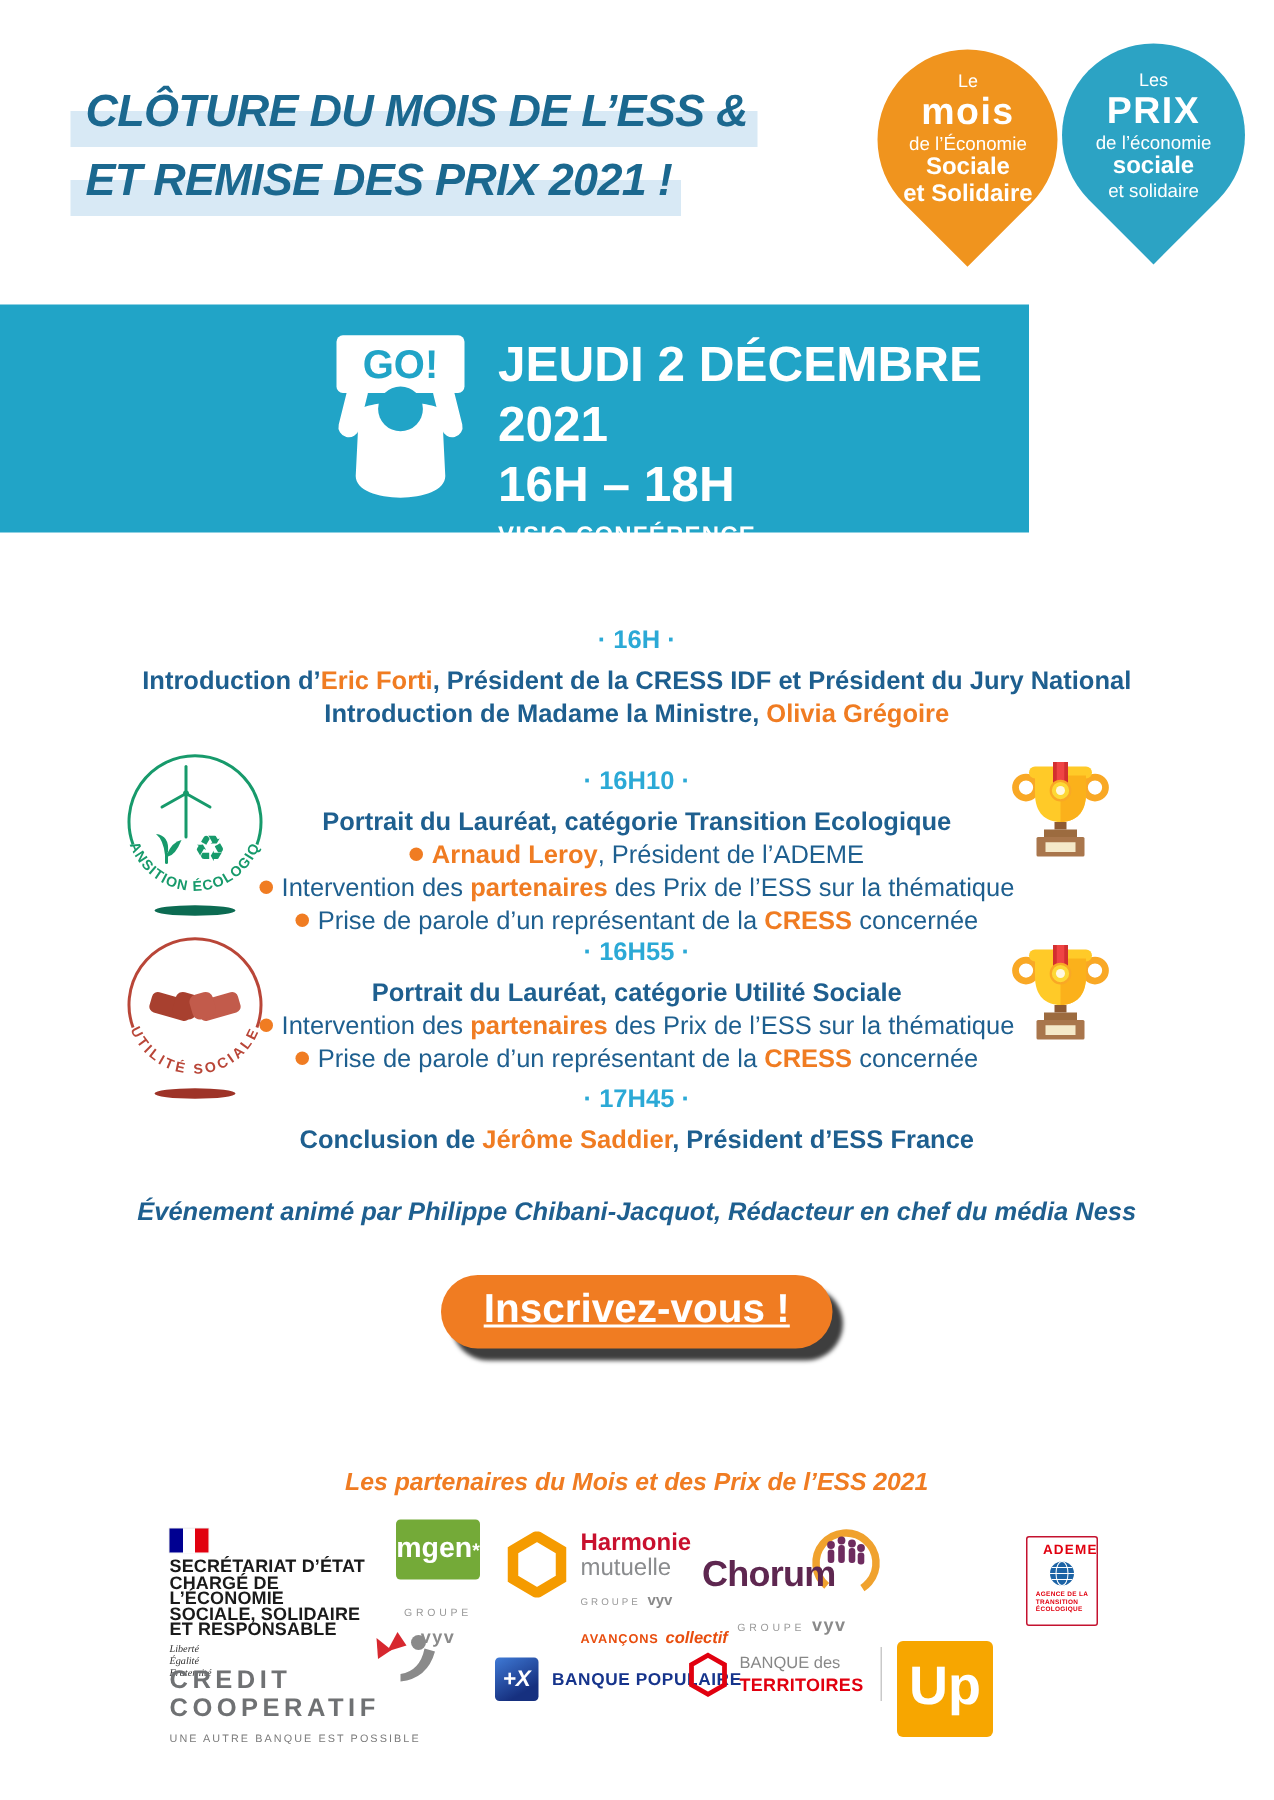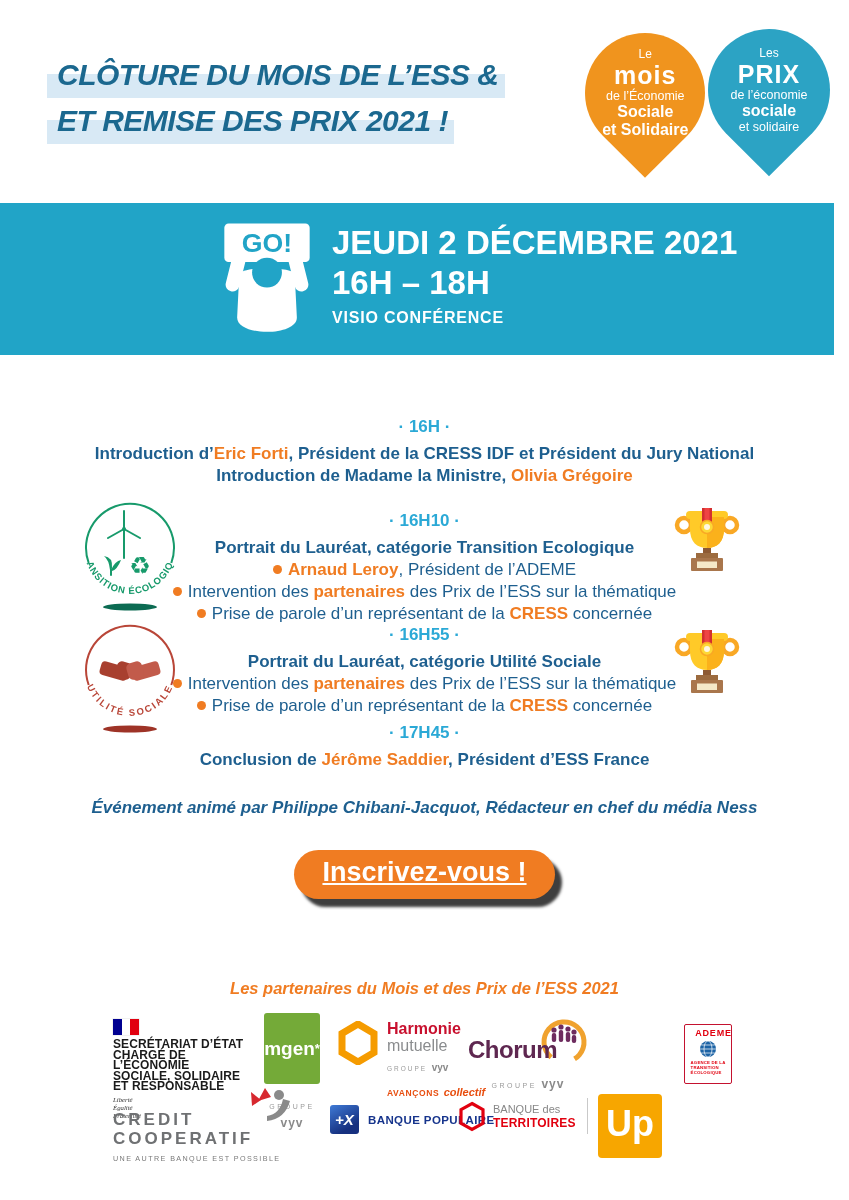--- a/index.html
+++ b/index.html
@@ -17,21 +17,21 @@
   .bubble-orange{left:585px;top:33px;background:#F0941E;}
   .bubble-blue{left:708px;top:29px;background:#2CA3C4;width:122px;height:122px;}
   .bubble-inner{transform:rotate(45deg);text-align:center;color:#fff;line-height:1.05;}
   .b-s{font-size:12px;}
   .b-b{font-size:25px;font-weight:bold;letter-spacing:1px;margin:1px 0 2px;}
   .b-m{font-size:12.5px;}
   .b-mb{font-size:16px;font-weight:bold;margin-top:1px;}
   .b-m2{font-size:12.5px;margin-top:1px;}
 
   
-  .banner{position:absolute;left:0;top:203px;width:834px;height:152px;background:#21A4C7;}
+  .banner{position:absolute;left:0;top:203px;width:686px;height:152px;background:#21A4C7;}
   .go-icon{position:absolute;left:203px;top:12px;width:128px;height:128px;}
   .banner-text{position:absolute;left:332px;top:20px;color:#fff;}
   .banner-date{font-size:33px;font-weight:bold;letter-spacing:0;line-height:40px;}
   .banner-time{font-size:33px;font-weight:bold;line-height:40px;}
   .banner-mode{font-size:16px;font-weight:bold;letter-spacing:0.8px;margin-top:6px;}
 
   
   .sec{position:absolute;left:0;width:849px;text-align:center;color:#1E5F8F;font-size:17px;line-height:22px;margin-top:16px;}
   .time-h{color:#2BA9D6;font-size:17px;font-weight:bold;margin-bottom:5px;}
   .bold{font-weight:bold;}
@@ -57,21 +57,21 @@
                   font-size:16.5px;font-weight:bold;font-style:italic;}
   .logo{position:absolute;}
   .fr-flag{display:flex;width:26px;height:16px;box-shadow:0 0 0 0.5px #e2e2e2;}
   .fr-flag span{flex:1;}
   .f-b{background:#000091;}.f-w{background:#fff;}.f-r{background:#E1000F;}
   .gov-lines{font-size:12px;font-weight:bold;color:#1a1a1a;line-height:10.5px;margin-top:4px;letter-spacing:0.1px;}
   .motto{font-family:"Liberation Serif",serif;font-style:italic;font-size:6.8px;line-height:8px;color:#333;margin-top:4px;}
 
   .sec-etat{left:113px;top:1019px;width:140px;}
   .mgen{left:257px;top:1013px;width:70px;text-align:center;}
-  .mgen-sq{width:56px;height:71px;margin:0 auto;background:#74AA38;border-radius:3px;display:flex;
+  .mgen-sq{width:56px;height:40px;margin:0 auto;background:#74AA38;border-radius:3px;display:flex;
            align-items:center;justify-content:center;color:#fff;font-weight:bold;font-size:19px;}
   .mgen-star{font-size:13px;vertical-align:7px;}
   .vyv-line{margin-top:11px;color:#9A9A9A;}
   .vyv-line .grp{font-size:7px;letter-spacing:2.5px;}
   .vyv-line .vyv{font-size:12px;font-weight:bold;color:#8A8A8A;letter-spacing:1px;}
 
   .harmonie{left:338px;top:1021px;display:flex;gap:9px;align-items:flex-start;}
   .h-t1{color:#C8102E;font-weight:bold;font-size:16px;line-height:16px;}
   .h-t2{color:#8A8C8E;font-size:16px;line-height:17px;}
   .h-vyv{margin-top:3px;color:#9A9A9A;}

